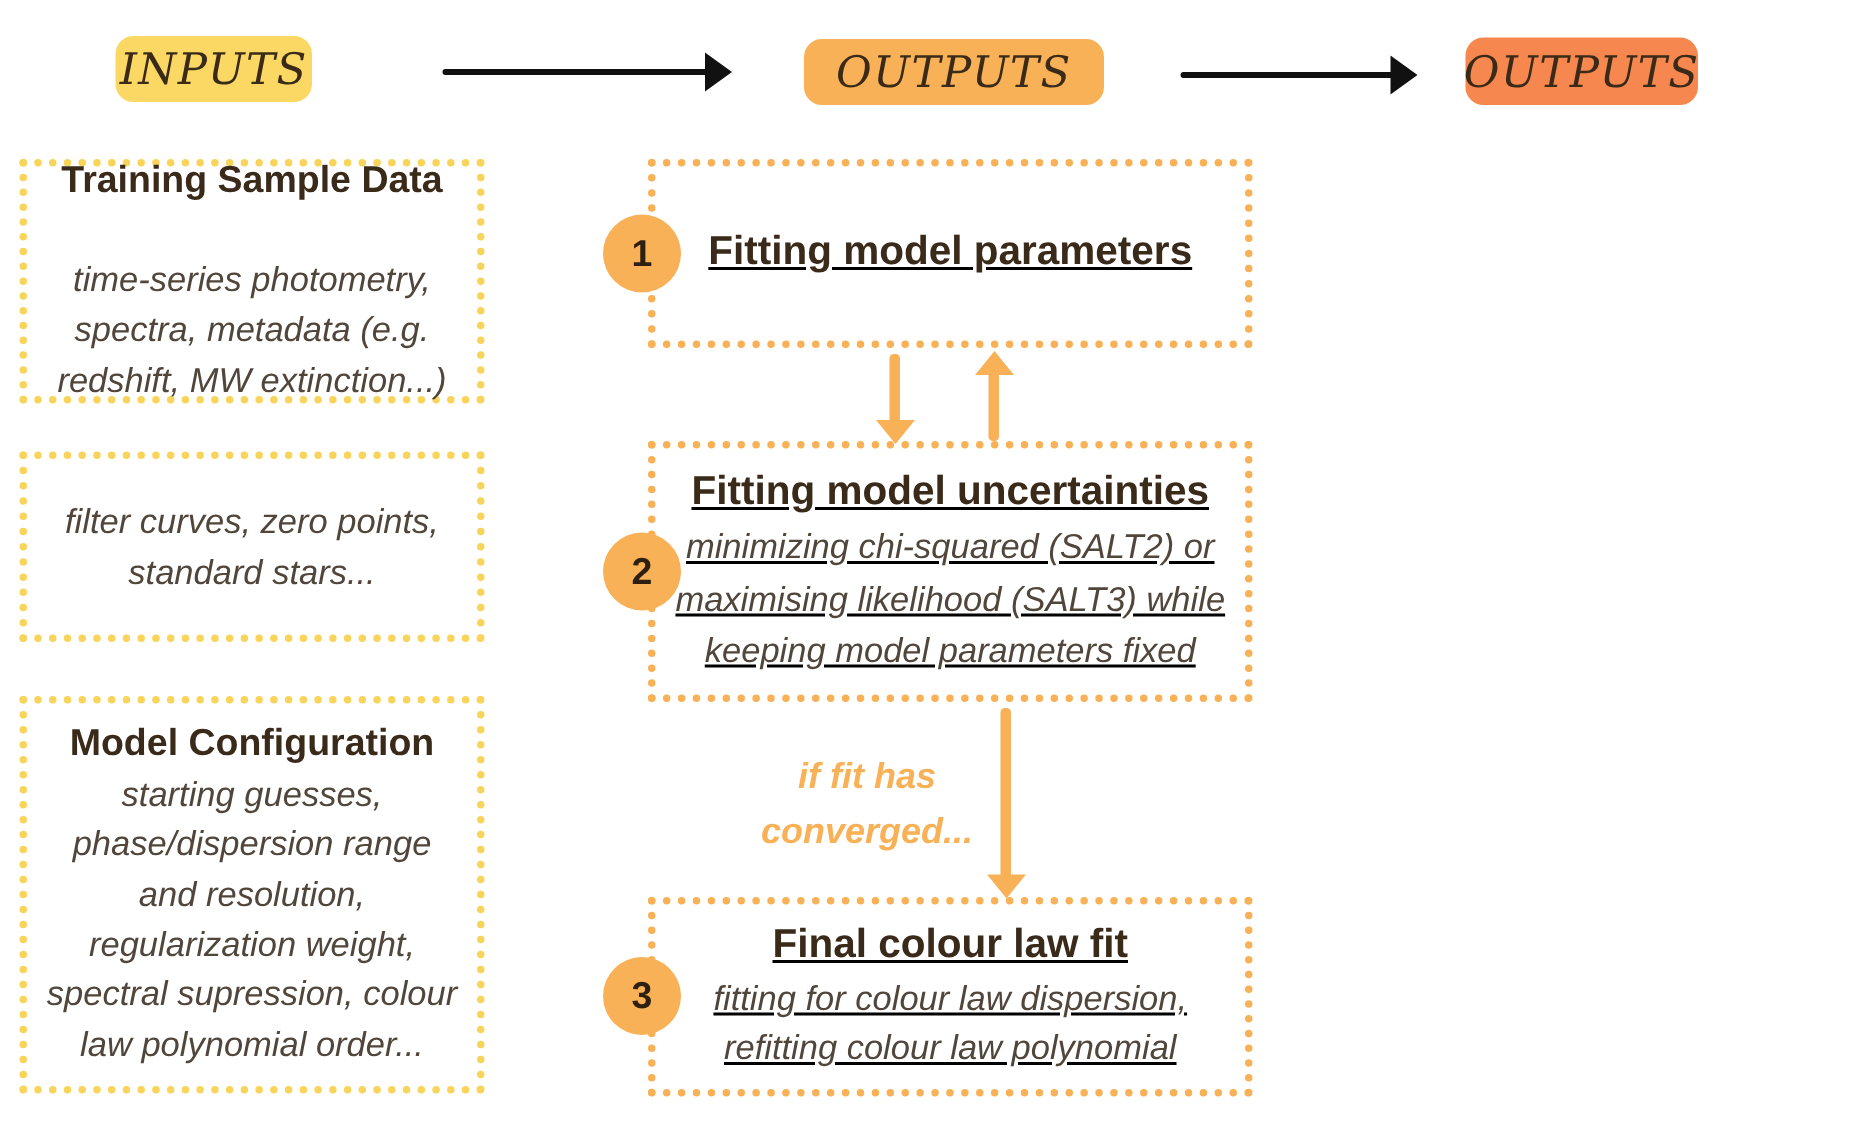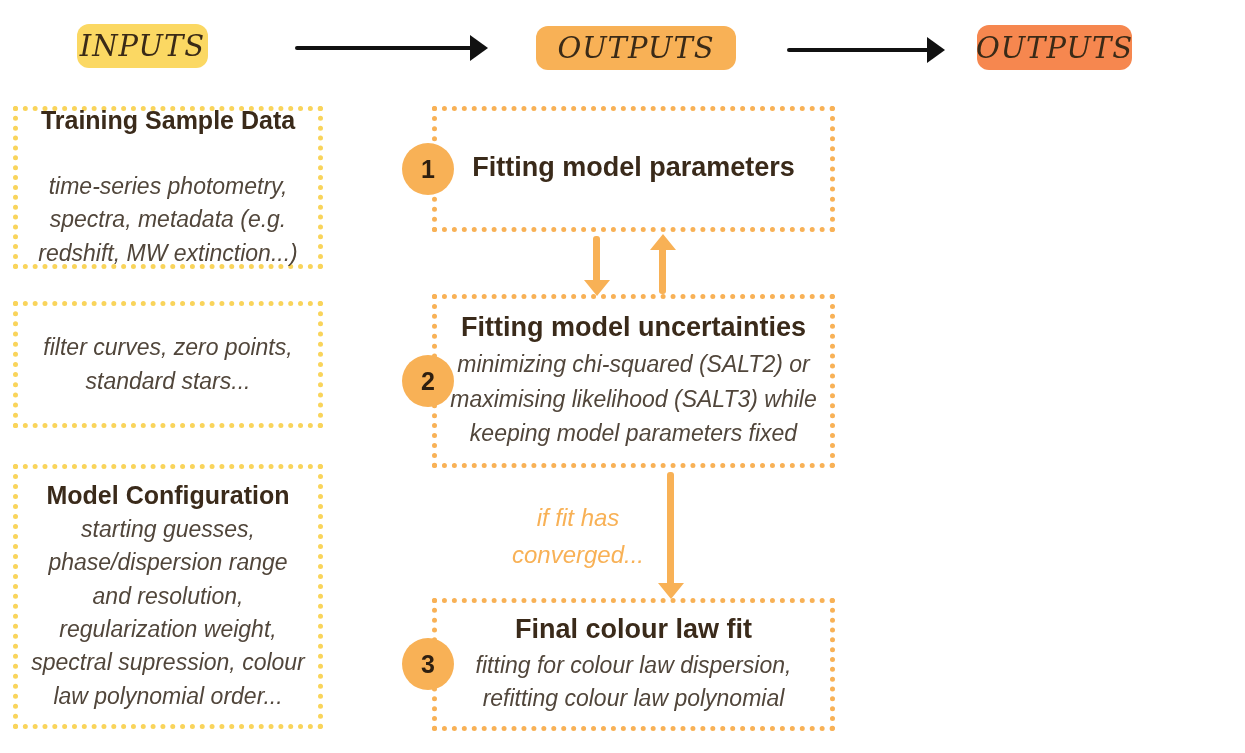--- a/index.html
+++ b/index.html
@@ -24,21 +24,21 @@
     border-left:18px solid var(--arrow-black);}
   .harrow-1{left:295px;top:35px;width:193px;}
   .harrow-2{left:787px;top:37px;width:158px;}
   
   .box{
     position:absolute;box-sizing:border-box;text-align:center;
     display:flex;flex-direction:column;justify-content:center;align-items:center;
     padding:8px 12px;background:#ffffff;
   }
   .ybox{border:5px dotted var(--yellow);}
-  .obox{border:5px dotted var(--orange);}
+  .obox{border:5px dotted var(--orange);text-decoration:underline;}
   .rbox{border:5px dotted var(--deep-orange);}
   .b-left1{left:13px;top:106px;width:310px;height:163px;gap:32px;}
   .b-left2{left:13px;top:301px;width:310px;height:127px;}
   .b-left3{left:13px;top:464px;width:310px;height:265px;}
   .b-mid1{left:432px;top:106px;width:403px;height:126px;}
   .b-mid2{left:432px;top:294px;width:403px;height:174px;}
   .b-mid3{left:432px;top:598px;width:403px;height:133px;}
   .b-out {left:917px;top:106px;width:306px;height:132px;}
   .btitle{font-weight:bold;color:#3a2a1a;font-size:25px;line-height:1.25;margin-bottom:2px;}
   .b-mid1 .btitle,.b-mid2 .btitle,.b-mid3 .btitle{font-size:27px;}
@@ -62,21 +62,21 @@
   .varrow.down .vshaft{top:0;bottom:13px;}
   .varrow.down .vhead{bottom:0;border-top:16px solid var(--orange);}
   .varrow.up .vshaft{bottom:0;top:13px;}
   .varrow.up .vhead{top:0;border-bottom:16px solid var(--orange);}
   .va-loop-down{left:584px;top:236px;height:60px;}
   .va-loop-up{left:650px;top:234px;height:60px;}
   .va-converged{left:658px;top:472px;height:127px;}
   
   .converged-note{
     position:absolute;left:490px;top:499px;width:176px;text-align:center;
-    font-weight:normal;font-style:italic;font-size:24px;line-height:1.55;
+    font-weight:bold;font-style:italic;font-size:24px;line-height:1.55;
     color:var(--orange);
   }
 </style>
 </head>
 <body>
 
 <div class="canvas">
 
   <div class="pill pill-inputs">INPUTS</div>
   <div class="harrow harrow-1">

